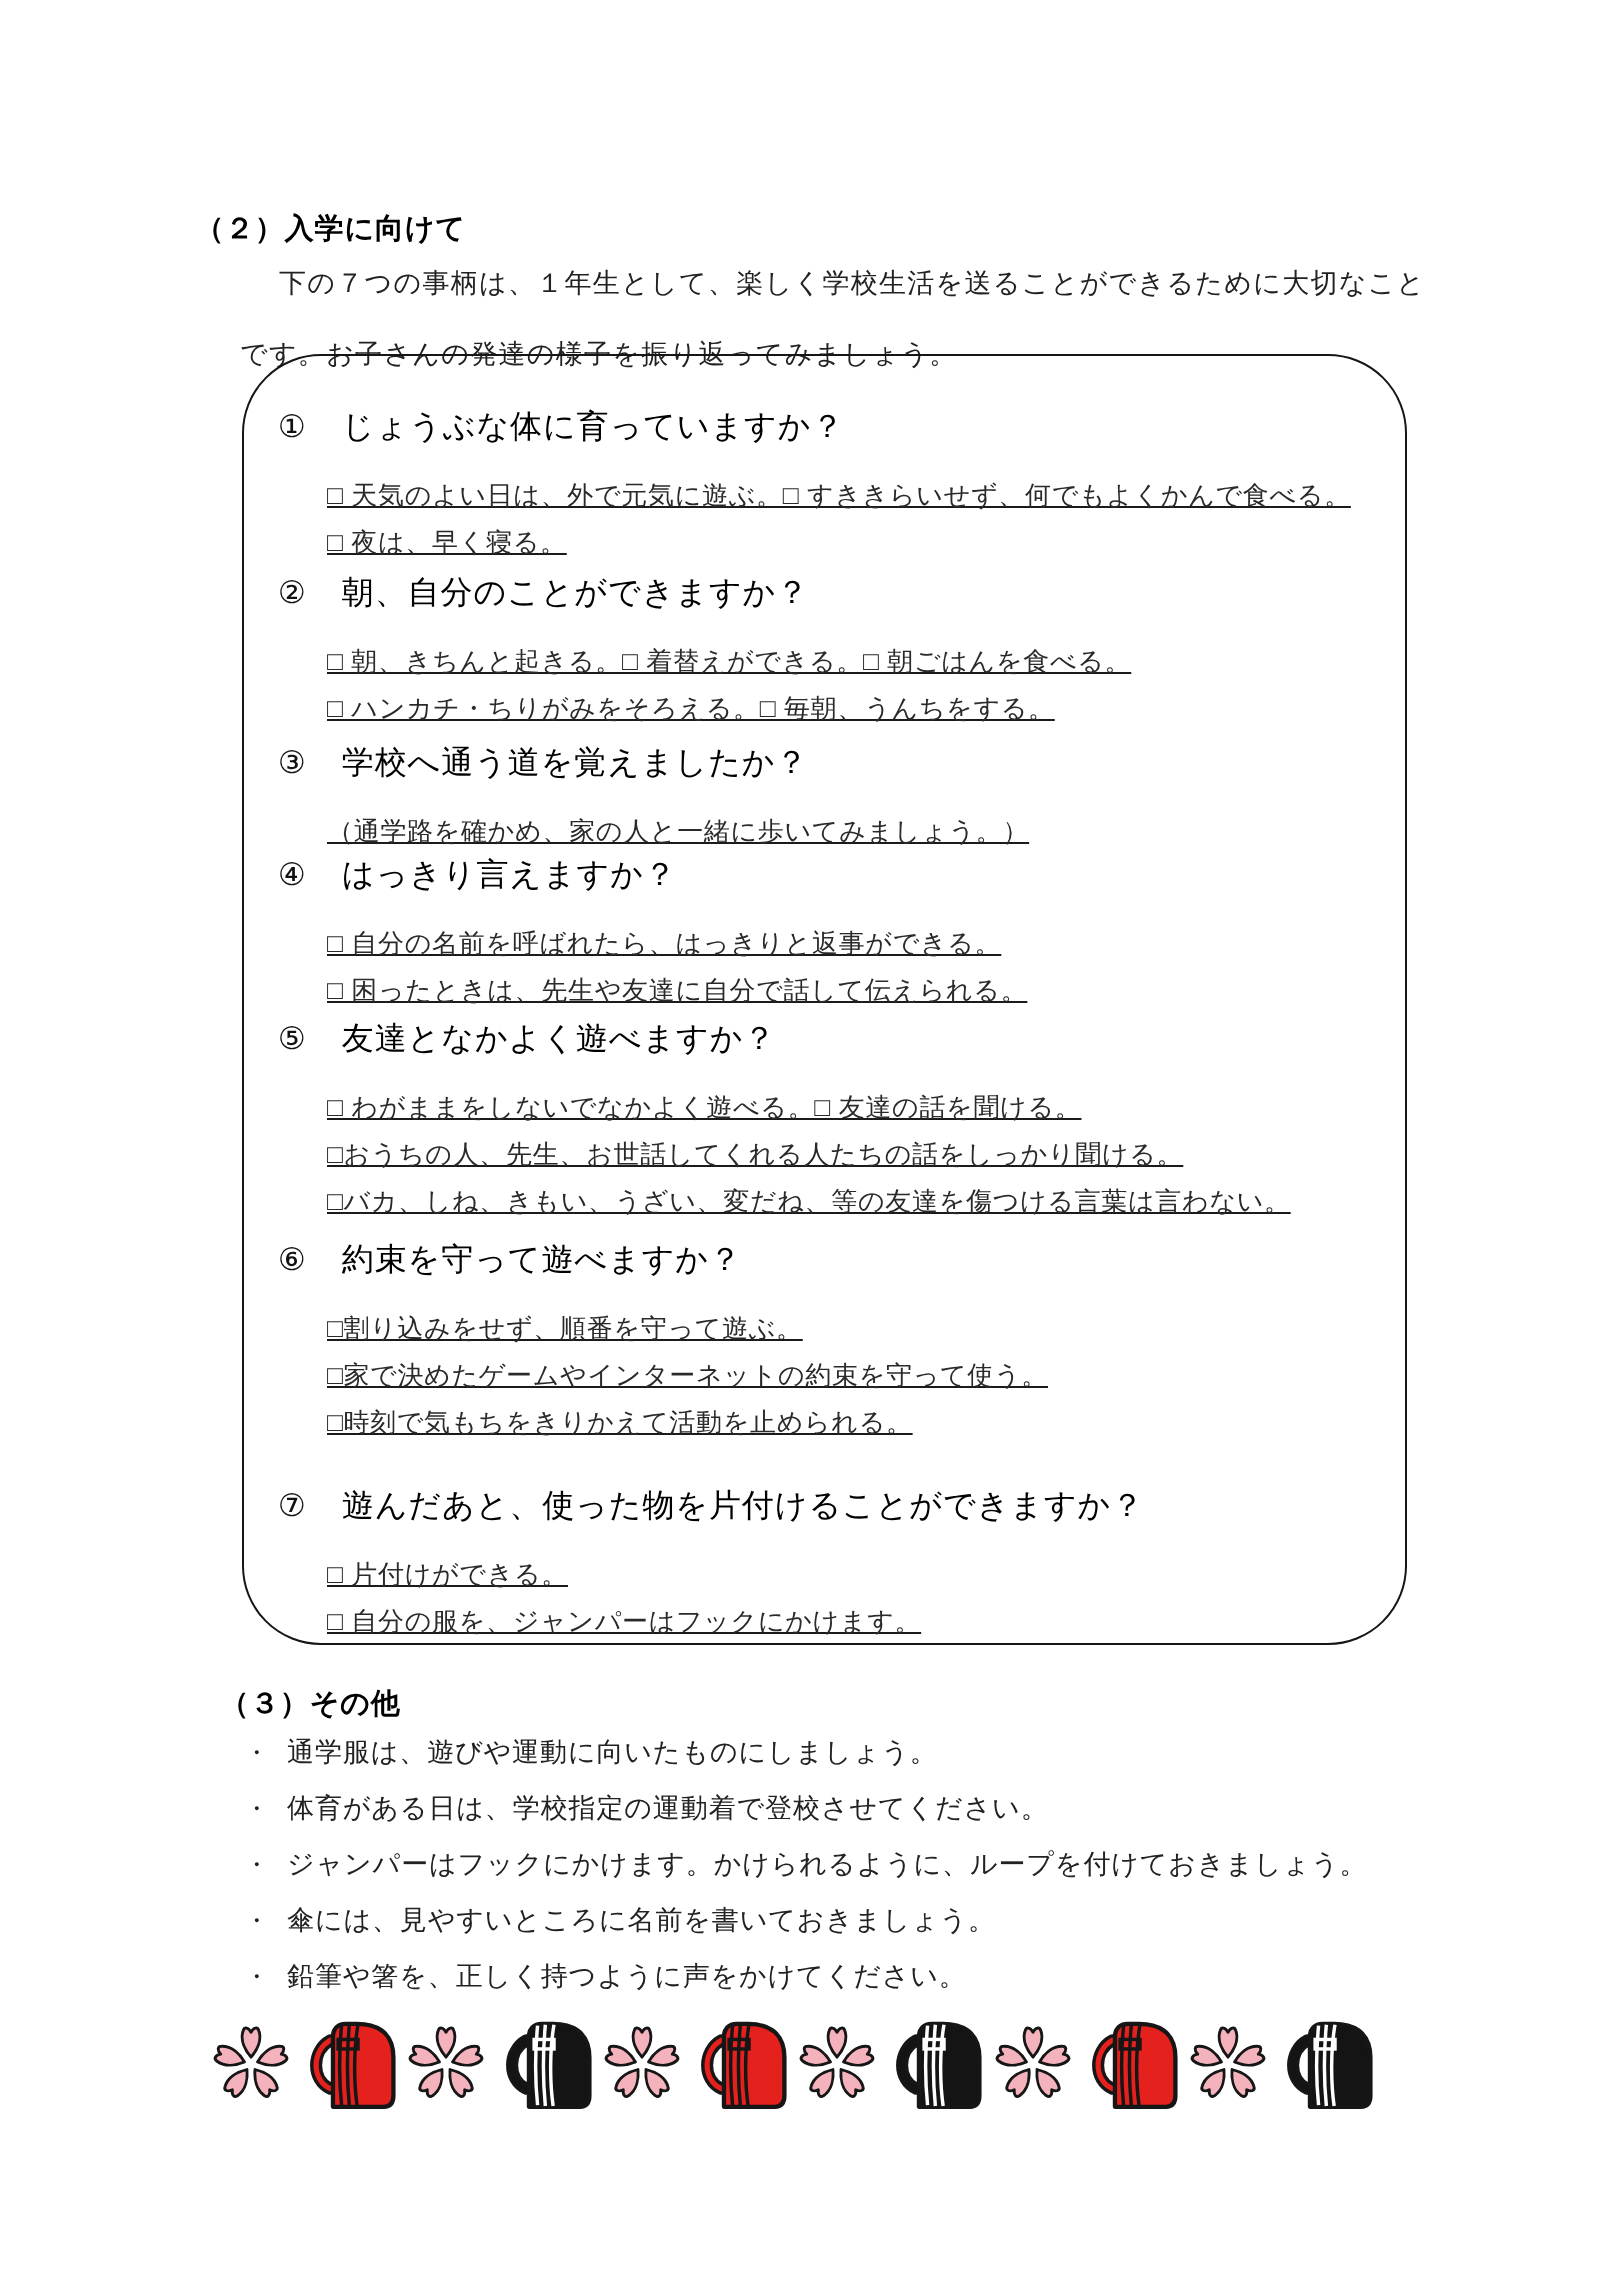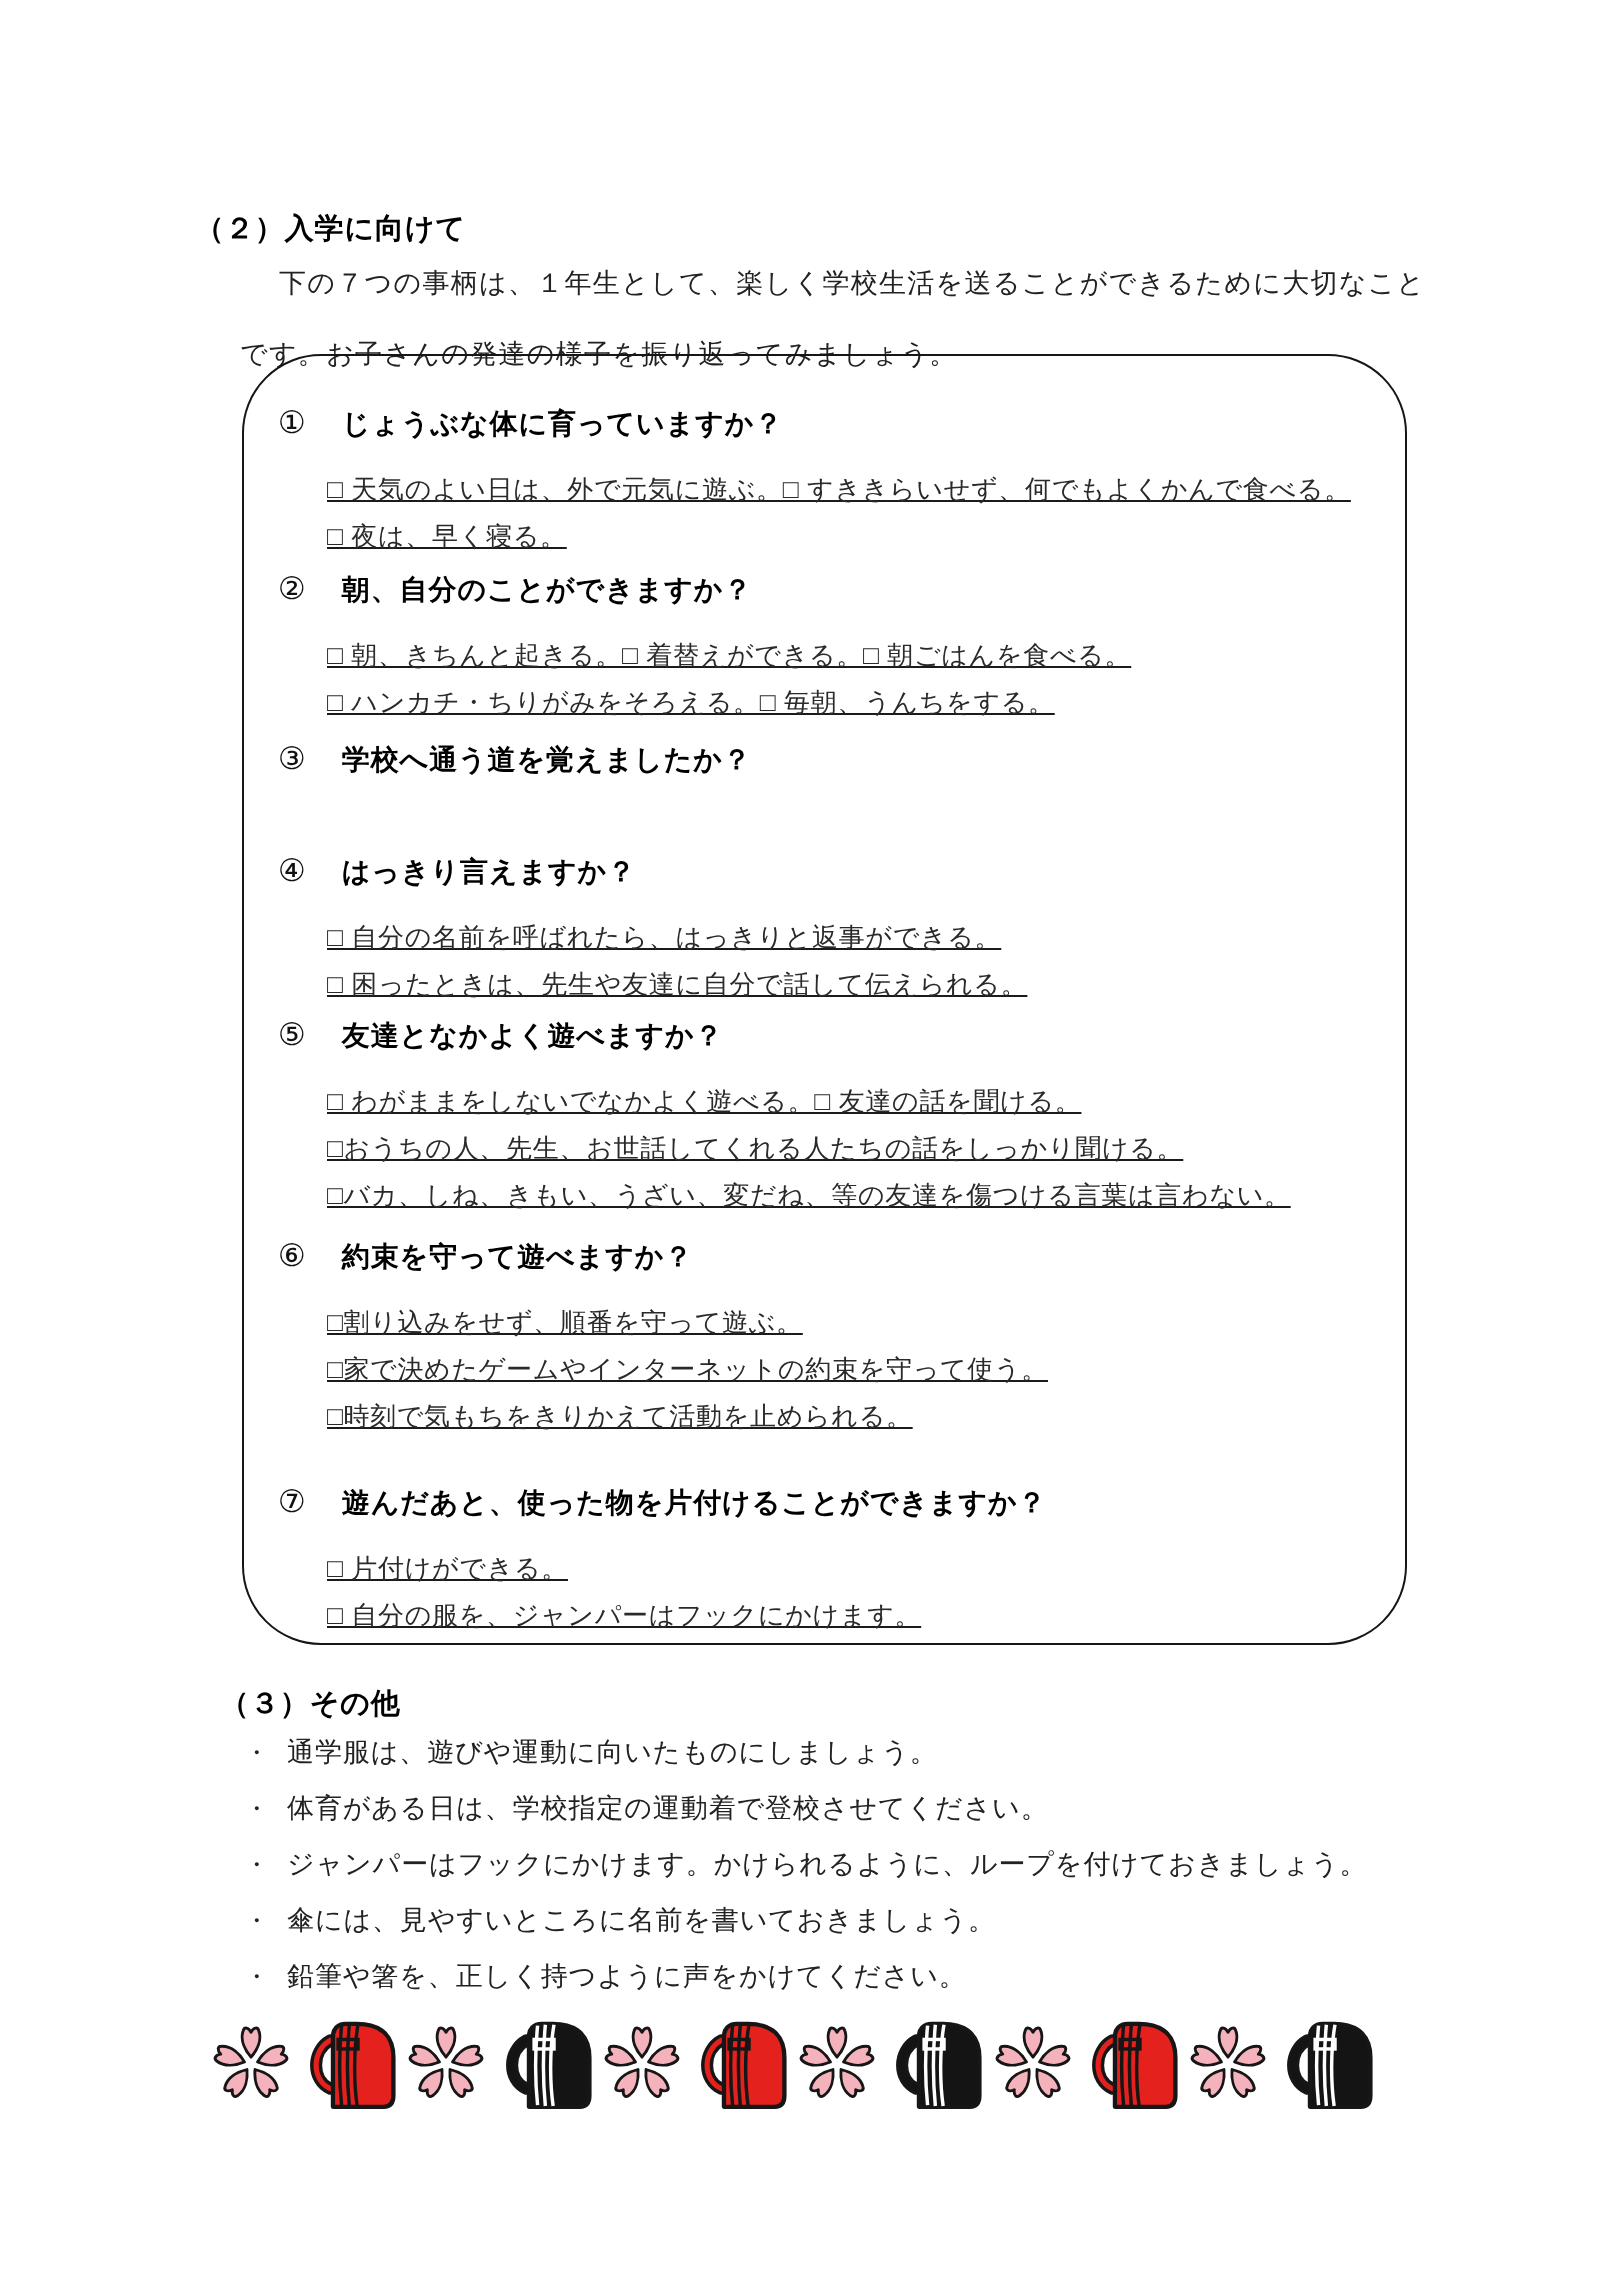--- a/index.html
+++ b/index.html
@@ -26,21 +26,21 @@
   
   .check-box{
     position:absolute;left:242px;top:354px;
     width:1165px;height:1291px;
     border:2.7px solid #161616;border-radius:79px;
     box-sizing:border-box;
   }
   .check-item{position:absolute;left:34px;right:14.3px;}
   .ci-head{display:flex;align-items:baseline;gap:36px;white-space:nowrap;}
   .ci-num{font-size:31px;font-weight:normal;color:#111;line-height:1;}
-  .ci-title{font-size:28px;font-weight:bold;color:#000;letter-spacing:0.9px;}
+  .ci-title{font-size:32px;font-weight:normal;color:#000;letter-spacing:0.9px;}
   .ci-lines{margin:23px 0 0 49px;text-decoration:underline;}
   .ci-line{
     font-size:26px;line-height:47px;letter-spacing:0.7px;
     color:#2a2a2a;white-space:nowrap;
   }
 
   
   .bullet-list{position:absolute;left:244px;top:1734px;}
   .bullet-row{display:flex;align-items:baseline;gap:18px;height:56px;white-space:nowrap;}
   .bullet-marker{font-size:25px;color:#222;}
@@ -83,20 +83,23 @@
     <div class="ci-lines">
         <div class="ci-line">□ 朝、きちんと起きる。□ 着替えができる。□ 朝ごはんを食べる。</div>
         <div class="ci-line">□ ハンカチ・ちりがみをそろえる。□ 毎朝、うんちをする。</div>
       </div>
   </div>
     <div class="check-item" style="top: 385px;">
     <div class="ci-head">
       <span class="ci-num">③</span>
       <span class="ci-title">学校へ通う道を覚えましたか？</span>
     </div>
+    <div class="ci-lines">
+        <div class="ci-line">（通学路を確かめ、家の人と一緒に歩いてみましょう。）</div>
+      </div>
   </div>
     <div class="check-item" style="top: 497px;">
     <div class="ci-head">
       <span class="ci-num">④</span>
       <span class="ci-title">はっきり言えますか？</span>
     </div>
     <div class="ci-lines">
         <div class="ci-line">□ 自分の名前を呼ばれたら、はっきりと返事ができる。</div>
         <div class="ci-line">□ 困ったときは、先生や友達に自分で話して伝えられる。</div>
       </div>

